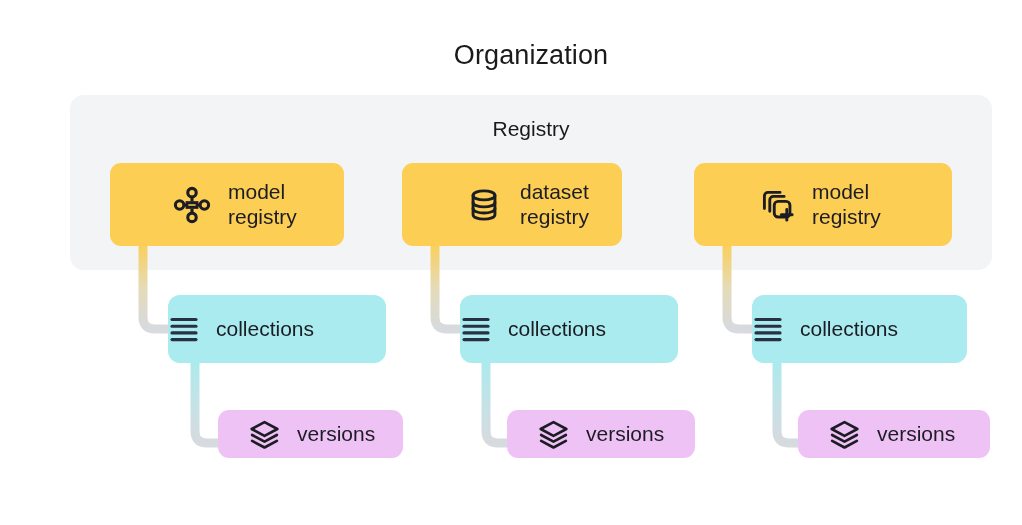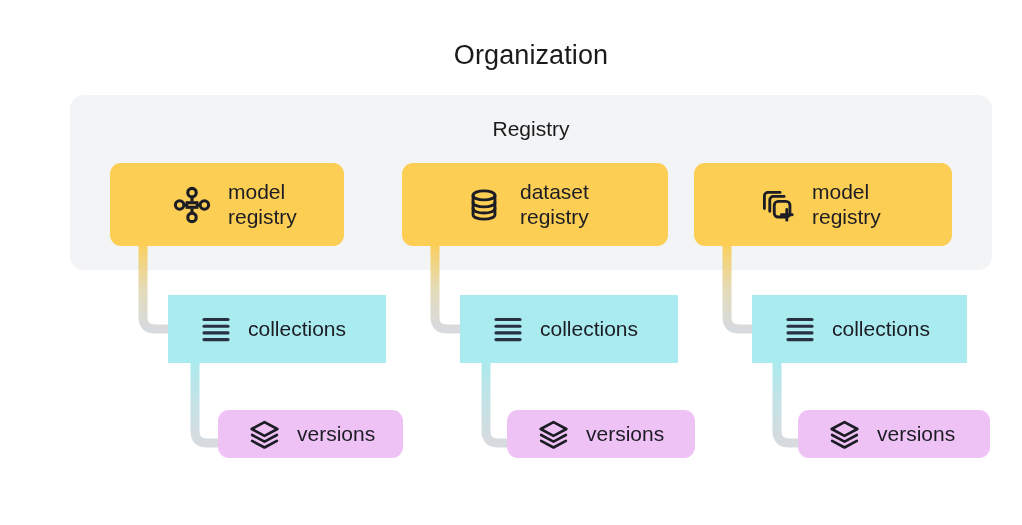--- a/index.html
+++ b/index.html
@@ -95,40 +95,39 @@
     padding-left: 60px;
   }
   .card.registry .ic { width: 44px; height: 44px; margin-right: 14px; }
   .card.registry .lbl { font-size: 21px; }
 
   
   .card.collections {
     top: 295px;
     height: 68px;
     background: #a9ebee;
-    border-radius: 0;
-    padding-left: 32px;
+    border-radius: 12px;
   }
   .card.collections .ic { width: 32px; height: 32px; margin-right: 16px; }
   .card.collections .lbl { font-size: 21px; }
 
   
   .card.versions {
     top: 410px;
     height: 48px;
     background: #efc2f6;
     border-radius: 11px;
     padding-left: 30px;
   }
   .card.versions .ic { width: 33px; height: 33px; margin-right: 16px; }
   .card.versions .lbl { font-size: 21px; }
 
   
   .col1.registry    { left: 90px;  width: 234px; }
-  .col2.registry    { left: 382px; width: 266px; }
+  .col2.registry    { left: 382px; width: 220px; text-align: right; }
   .col3.registry    { left: 674px; width: 258px; }
 
   .col1.collections { left: 148px; width: 218px; }
   .col2.collections { left: 440px; width: 218px; }
   .col3.collections { left: 732px; width: 215px; }
 
   .col1.versions    { left: 198px; width: 185px; }
   .col2.versions    { left: 487px; width: 188px; }
   .col3.versions    { left: 778px; width: 192px; }
 </style>

